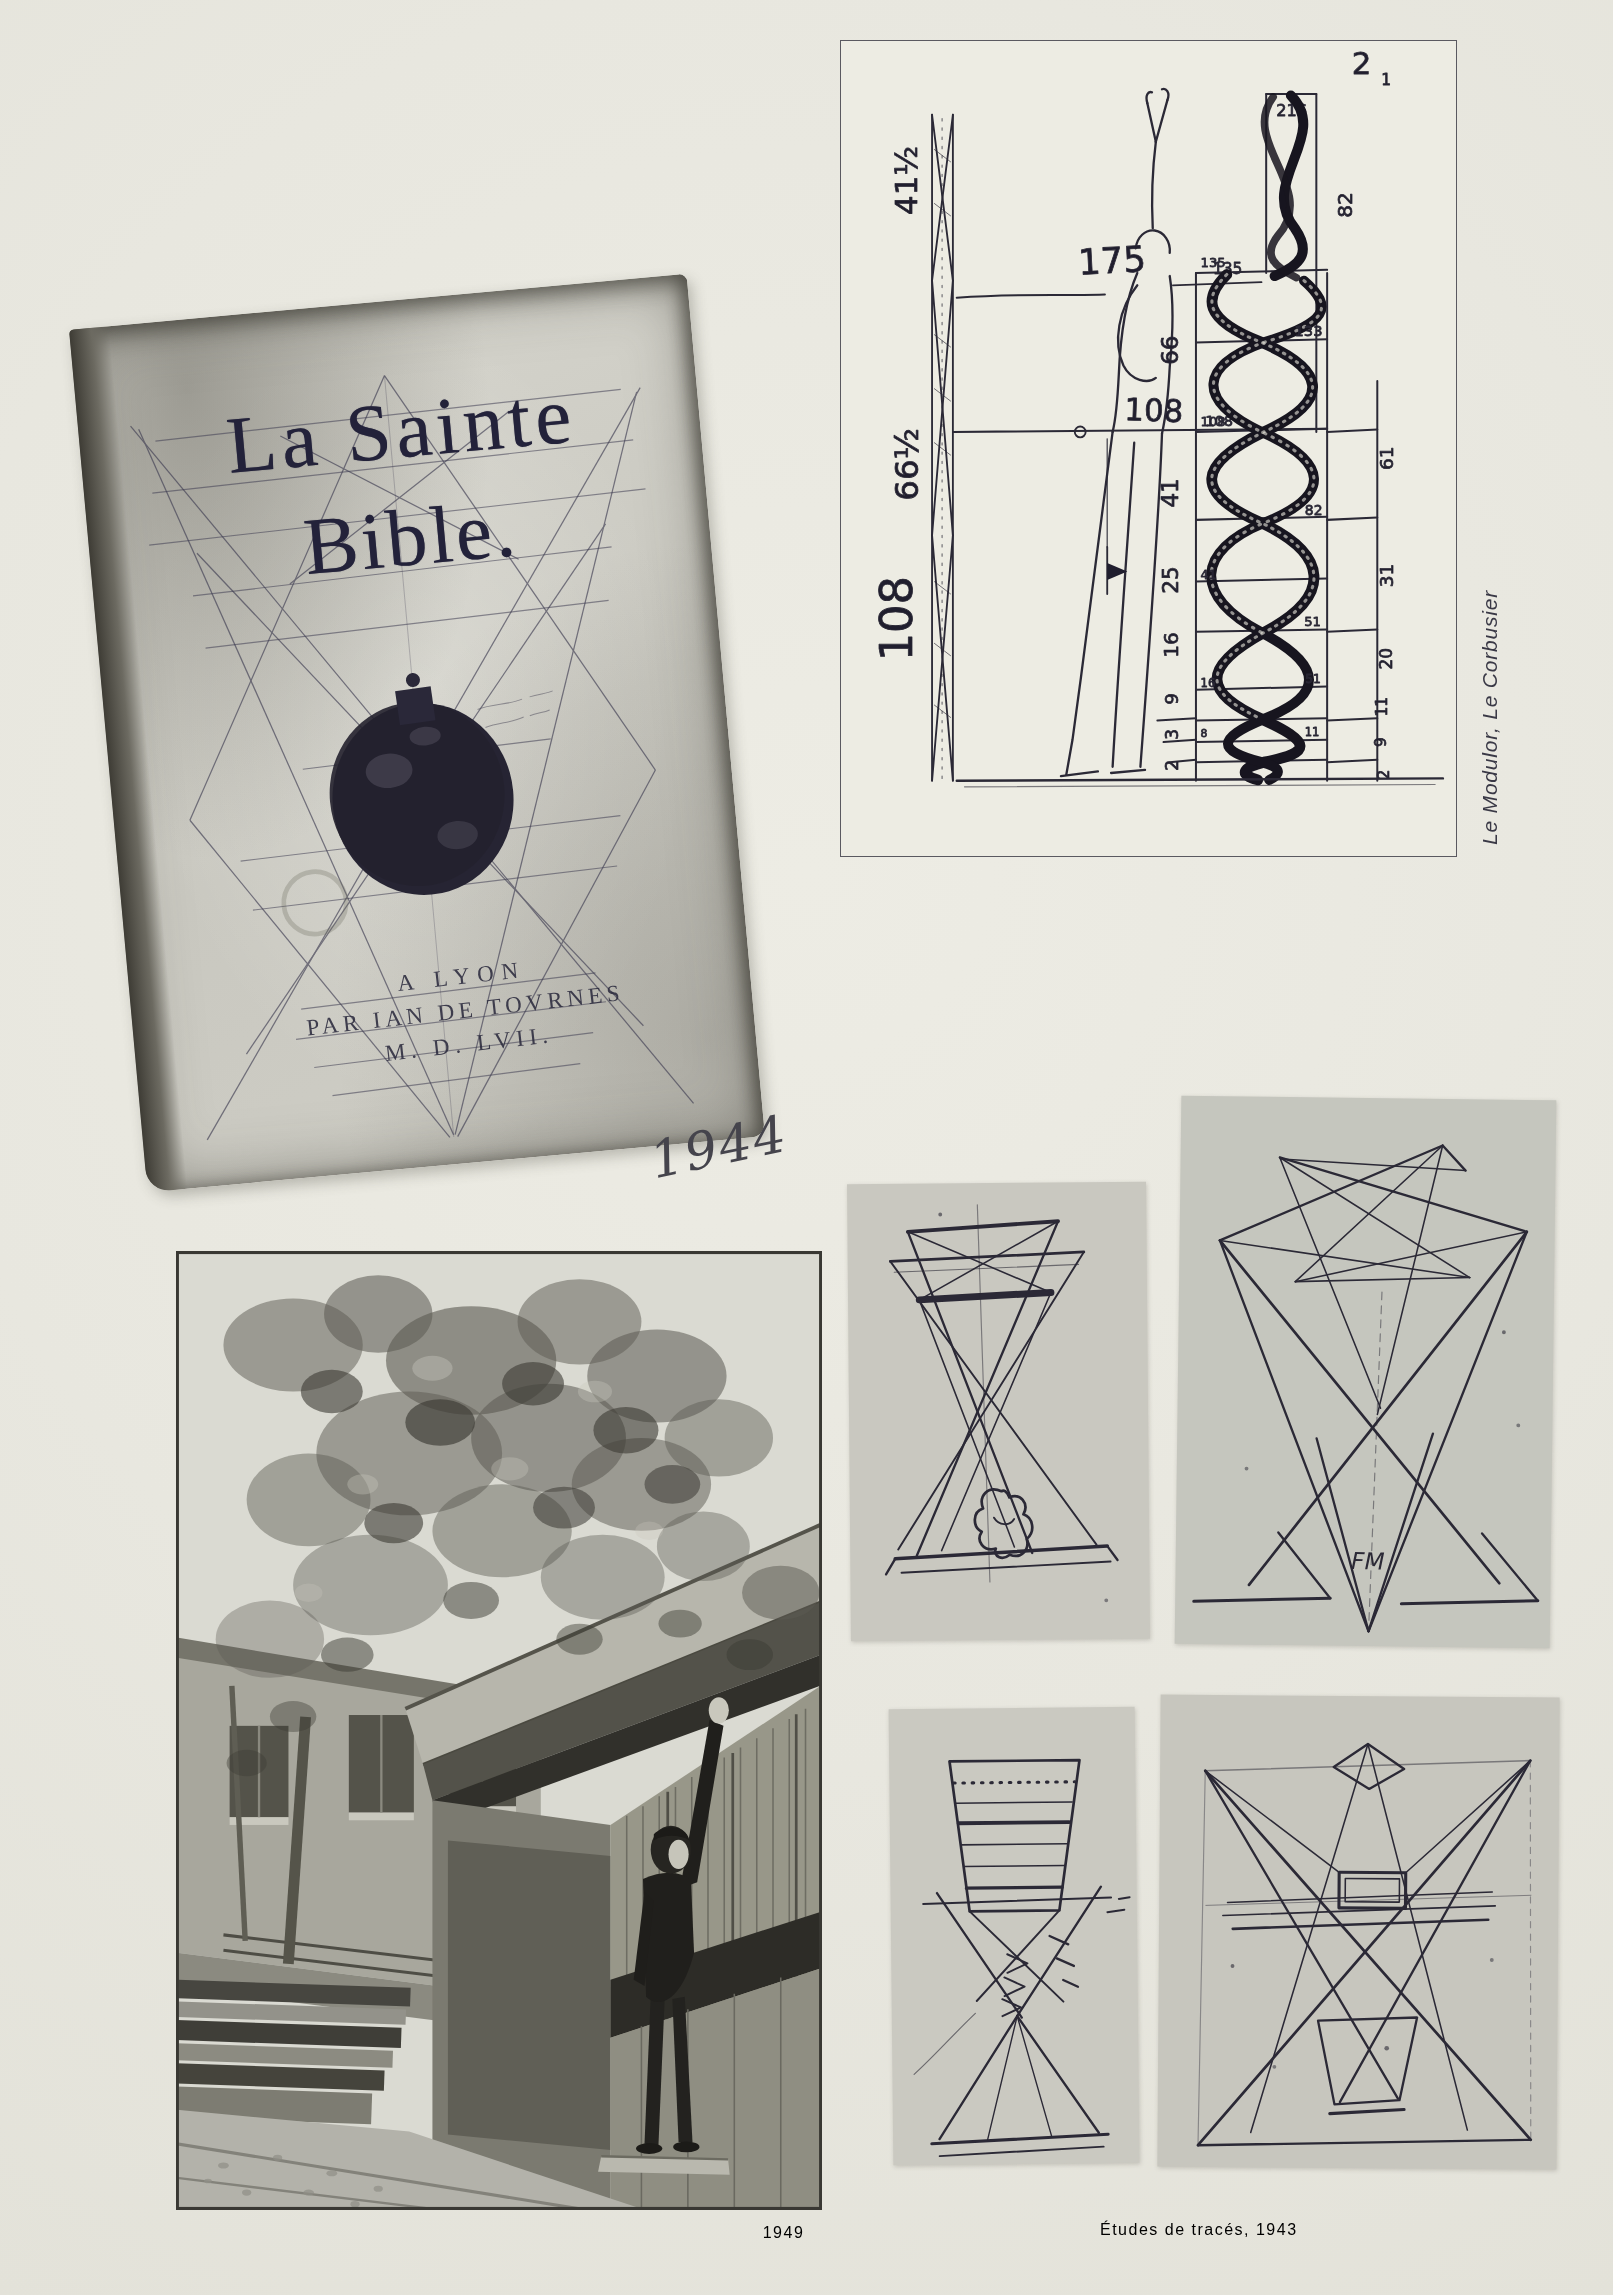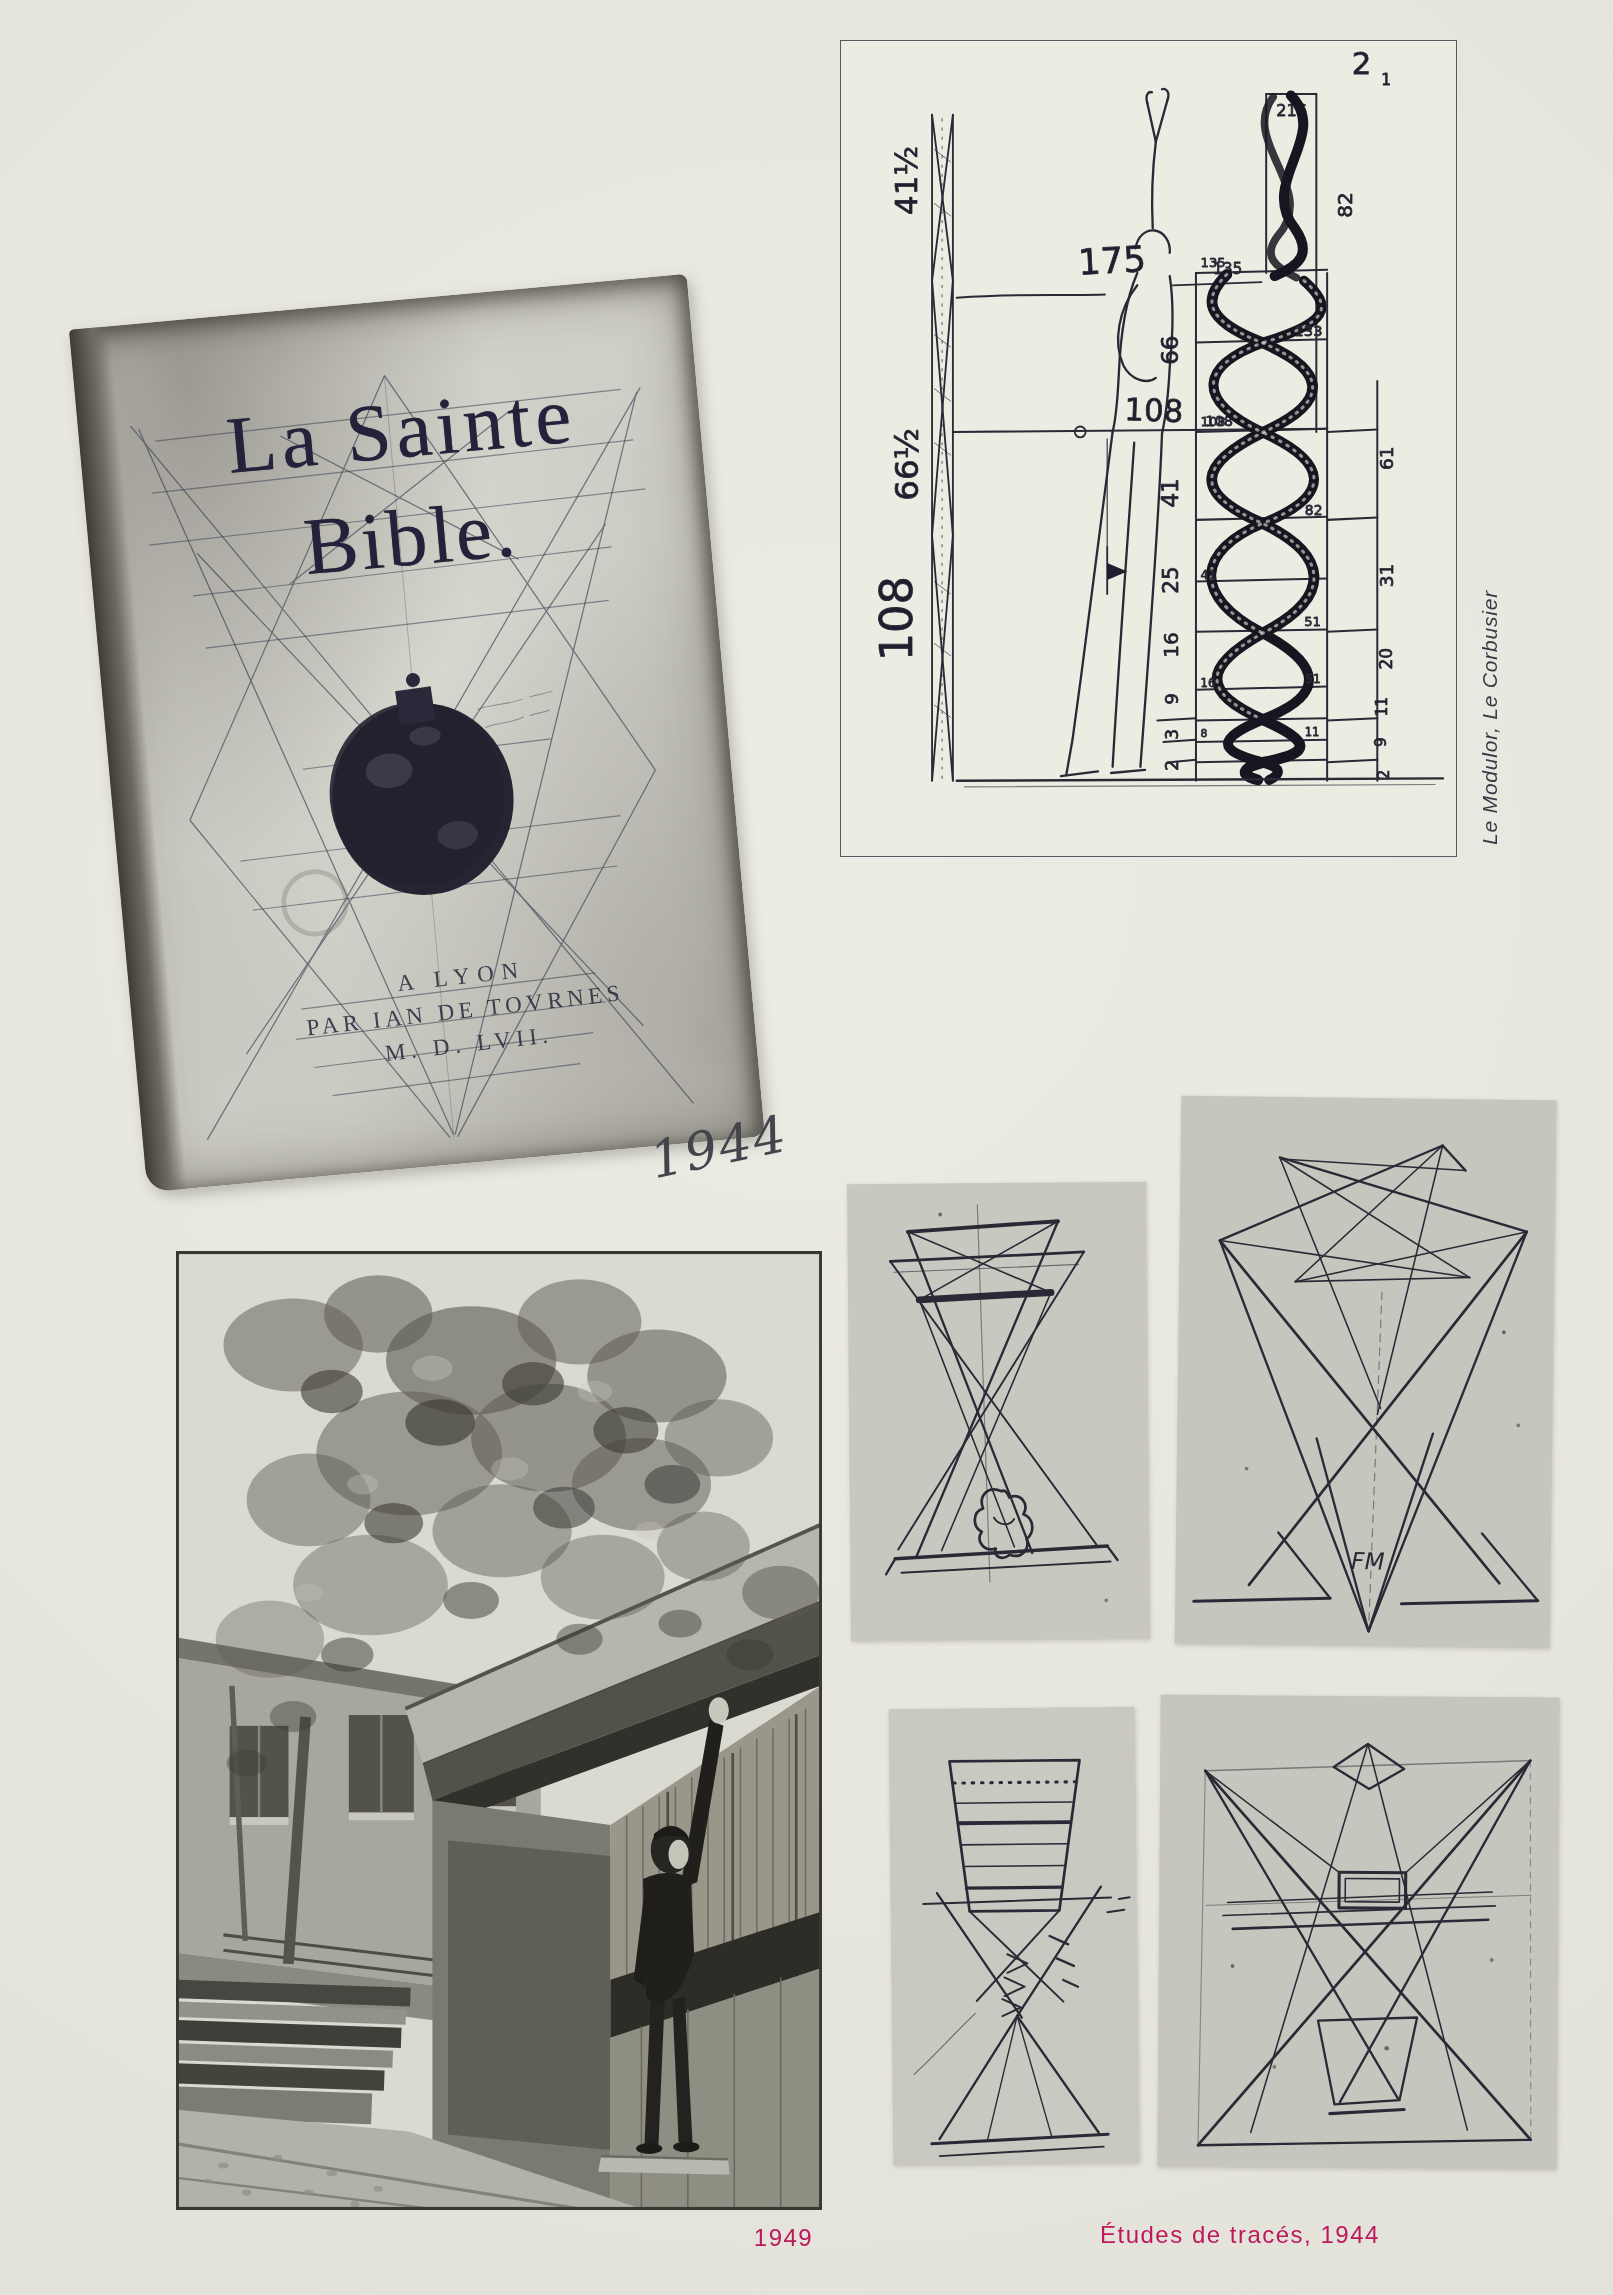--- a/index.html
+++ b/index.html
@@ -69,21 +69,21 @@
 
   
   .etude{box-shadow:0.8px 1.5px 4.6px rgba(90,88,80,.25);}
   .etude svg{position:absolute;inset:0;width:100%;height:100%;}
   .e1{left:849px;top:1183px;width:299px;height:457px;background:#c9c8c0;transform:rotate(-.5deg);}
   .e2{left:1178px;top:1098px;width:375px;height:548px;background:#c5c6be;transform:rotate(.7deg);}
   .e3{left:891px;top:1708px;width:246px;height:456px;background:#cac9c1;transform:rotate(-.6deg);}
   .e4{left:1159px;top:1696px;width:399px;height:472px;background:#c7c6be;transform:rotate(.4deg);}
 
   
-  .caption{font-size:24px;letter-spacing:1.5px;color:#be185d;}
+  .caption{font-size:16px;letter-spacing:1.5px;color:#000000;}
   .cap-1949{left:706px;top:2224px;width:155px;text-align:center;}
   .cap-etudes{left:1100px;top:2221px;width:325px;}
 
   
   .ink{stroke:#2b2936;fill:none;stroke-linecap:round;stroke-linejoin:round;}
   text.hw{font-family:"DejaVu Sans",sans-serif;fill:#201e2e;}
 </style>
 </head>
 <body>
 
@@ -551,14 +551,14 @@
       <path d="M222,540 L318,534" stroke-width="4"></path>
       <circle cx="95" cy="350" r="2.5" fill="#2b2936" stroke="none" opacity=".6"></circle>
       <circle cx="430" cy="340" r="2.5" fill="#2b2936" stroke="none" opacity=".5"></circle>
       <circle cx="150" cy="480" r="2.5" fill="#2b2936" stroke="none" opacity=".5"></circle>
       <circle cx="295" cy="455" r="3" fill="#2b2936" stroke="none" opacity=".6"></circle>
     </g>
   </svg>
 </figure>
 
 <div class="abs caption cap-1949">1949</div>
-<div class="abs caption cap-etudes">Études de tracés, 1944</div>
+<div class="abs caption cap-etudes">Études de tracés, 1943</div>
 
 
 </body></html>

